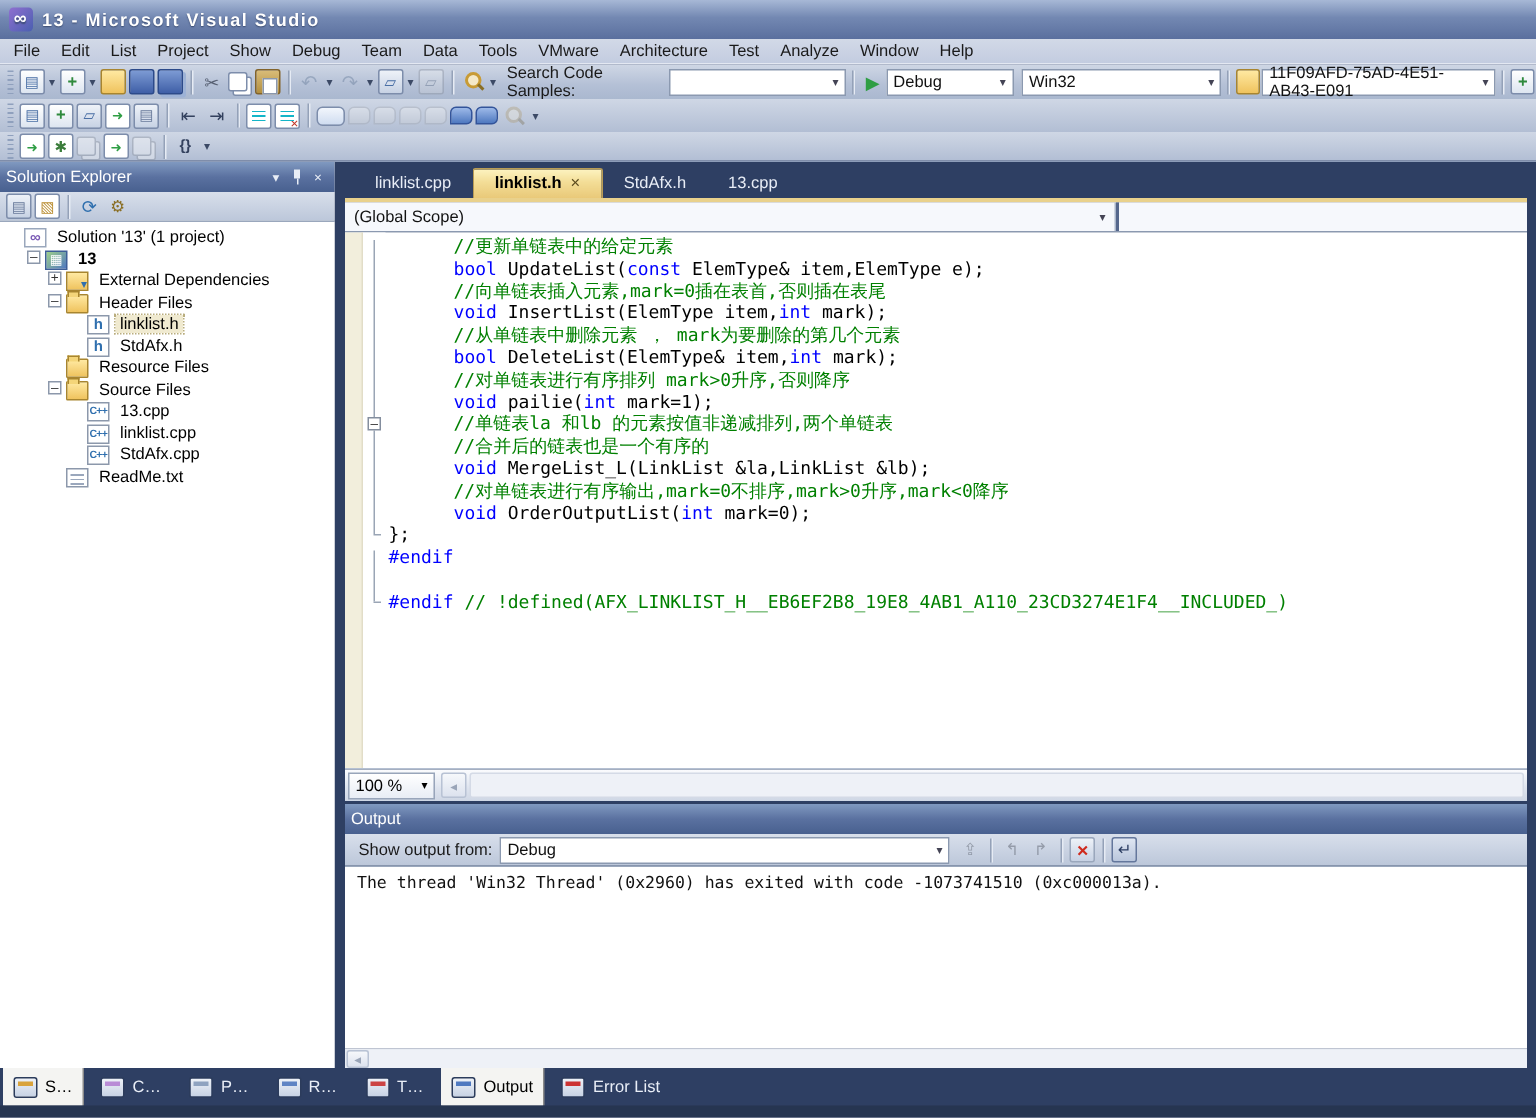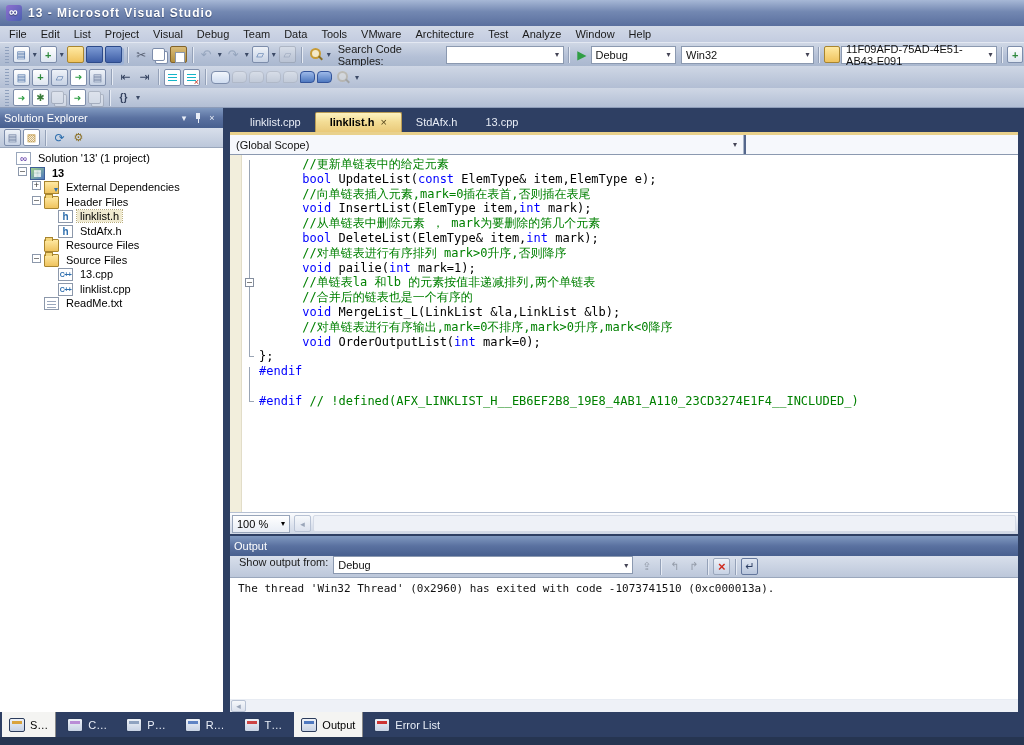--- a/index.html
+++ b/index.html
@@ -131,21 +131,21 @@
   .code .pl { color:#000; }
 
   .editor-bottom { height:22px; flex:none; display:flex; align-items:center; background:linear-gradient(#fbfcfe,#dde3ee 60%,#cfd7e5); border-top:1px solid #b5c0d2; }
   .zoom-combo { width:58px; height:18px; margin-left:2px; background:linear-gradient(#ffffff,#e8edf5); border:1px solid #98a5ba; display:flex; align-items:center; padding:0 4px; }
   .zoom-combo .arrow { margin-left:auto; font-size:8px; }
   .hscroll-btn { width:17px; height:17px; margin-left:4px; background:linear-gradient(#f6f8fb,#dce2ee); border:1px solid #b8c2d4; color:#9aa5b8; display:flex; align-items:center; justify-content:center; font-size:9px; border-radius:2px; }
   .hscroll-track { flex:1; height:17px; background:#eef1f7; border:1px solid #d4dae6; margin:0 2px; border-radius:2px; }
 
   
   .output { height:178px; flex:none; display:flex; flex-direction:column; border-top:2px solid #2e3f63; }
-  .out-toolbar { height:22px; flex:none; background:linear-gradient(#d8dfeb,#bcc7da); display:flex; padding-left:4px; border-bottom:1px solid #9aa7bc; }
+  .out-toolbar { height:22px; flex:none; background:linear-gradient(#d8dfeb,#bcc7da); display:flex; align-items:center; padding-left:4px; border-bottom:1px solid #9aa7bc; }
   .out-combo { width:300px; }
   .out-text { flex:1; background:#fff; font-family:"DejaVu Sans Mono","DejaVu Sans",monospace; font-size:11px; line-height:15px; padding:3px 8px; color:#111; overflow:hidden; white-space:pre; }
   .out-scroll { height:13px; flex:none; background:#e8ecf3; display:flex; align-items:center; }
   .out-scroll .hscroll-btn { width:15px; height:12px; margin-left:1px; }
   .out-scroll .track { flex:1; height:12px; background:#eef1f7; }
 
   
   .taskbar { height:25px; flex:none; background:#2e3f63; display:flex; align-items:stretch; padding-left:2px; }
   .task-btn { display:flex; align-items:center; gap:5px; padding:0 7px; margin-right:5px; color:#e9eef7; white-space:nowrap; }
   .task-btn.active { background:#f4f4f2; color:#000; box-shadow:1px 0 0 #8a8a8a; }
@@ -161,21 +161,21 @@
   <div class="titlebar">
     <span class="app-logo">∞</span>
     <span>13 - Microsoft Visual Studio</span>
   </div>
 
   <div class="menubar" id="menubar">
       <span class="menu-item">File</span>
       <span class="menu-item">Edit</span>
       <span class="menu-item">List</span>
       <span class="menu-item">Project</span>
-      <span class="menu-item">Visual</span>
+      <span class="menu-item">Show</span>
       <span class="menu-item">Debug</span>
       <span class="menu-item">Team</span>
       <span class="menu-item">Data</span>
       <span class="menu-item">Tools</span>
       <span class="menu-item">VMware</span>
       <span class="menu-item">Architecture</span>
       <span class="menu-item">Test</span>
       <span class="menu-item">Analyze</span>
       <span class="menu-item">Window</span>
       <span class="menu-item">Help</span>
@@ -333,20 +333,25 @@
           </div>
           <div class="tree-row" style="padding-left: 46px;">
             <span class="expander blank"></span>
             <span class="tico ti-cpp"></span>
             <span class="tree-label">13.cpp</span>
           </div>
           <div class="tree-row" style="padding-left: 46px;">
             <span class="expander blank"></span>
             <span class="tico ti-cpp"></span>
             <span class="tree-label">linklist.cpp</span>
+          </div>
+          <div class="tree-row" style="padding-left: 46px;">
+            <span class="expander blank"></span>
+            <span class="tico ti-cpp"></span>
+            <span class="tree-label">StdAfx.cpp</span>
           </div>
           <div class="tree-row" style="padding-left: 32px;">
             <span class="expander blank"></span>
             <span class="tico ti-txt"></span>
             <span class="tree-label">ReadMe.txt</span>
           </div>
         </div>
     </div>
 
     <div class="right">

